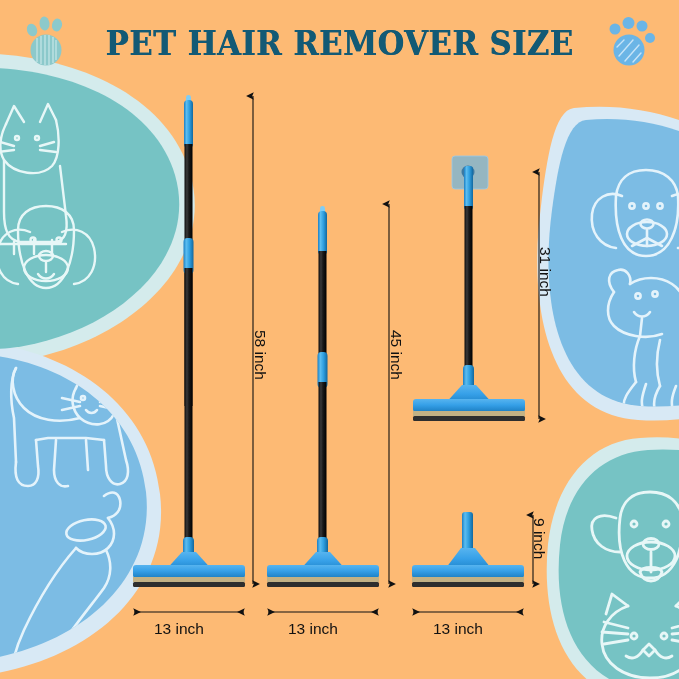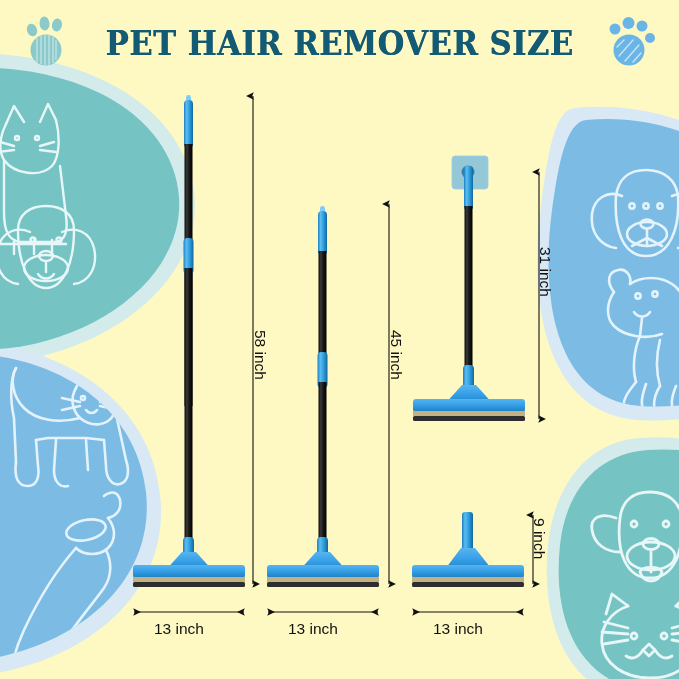--- a/index.html
+++ b/index.html
@@ -5,21 +5,21 @@
   html, body {
     margin: 0;
     padding: 0;
     background: #ffffff;
   }
   #stage {
     position: relative;
     width: 679px;
     height: 679px;
     overflow: hidden;
-    background: #fef9c3;
+    background: #fdba74;
     font-family: "Liberation Sans", sans-serif;
   }
   #bg-svg, #art-svg {
     position: absolute;
     left: 0;
     top: 0;
     width: 679px;
     height: 679px;
   }
   #bg-svg { z-index: 1; }

